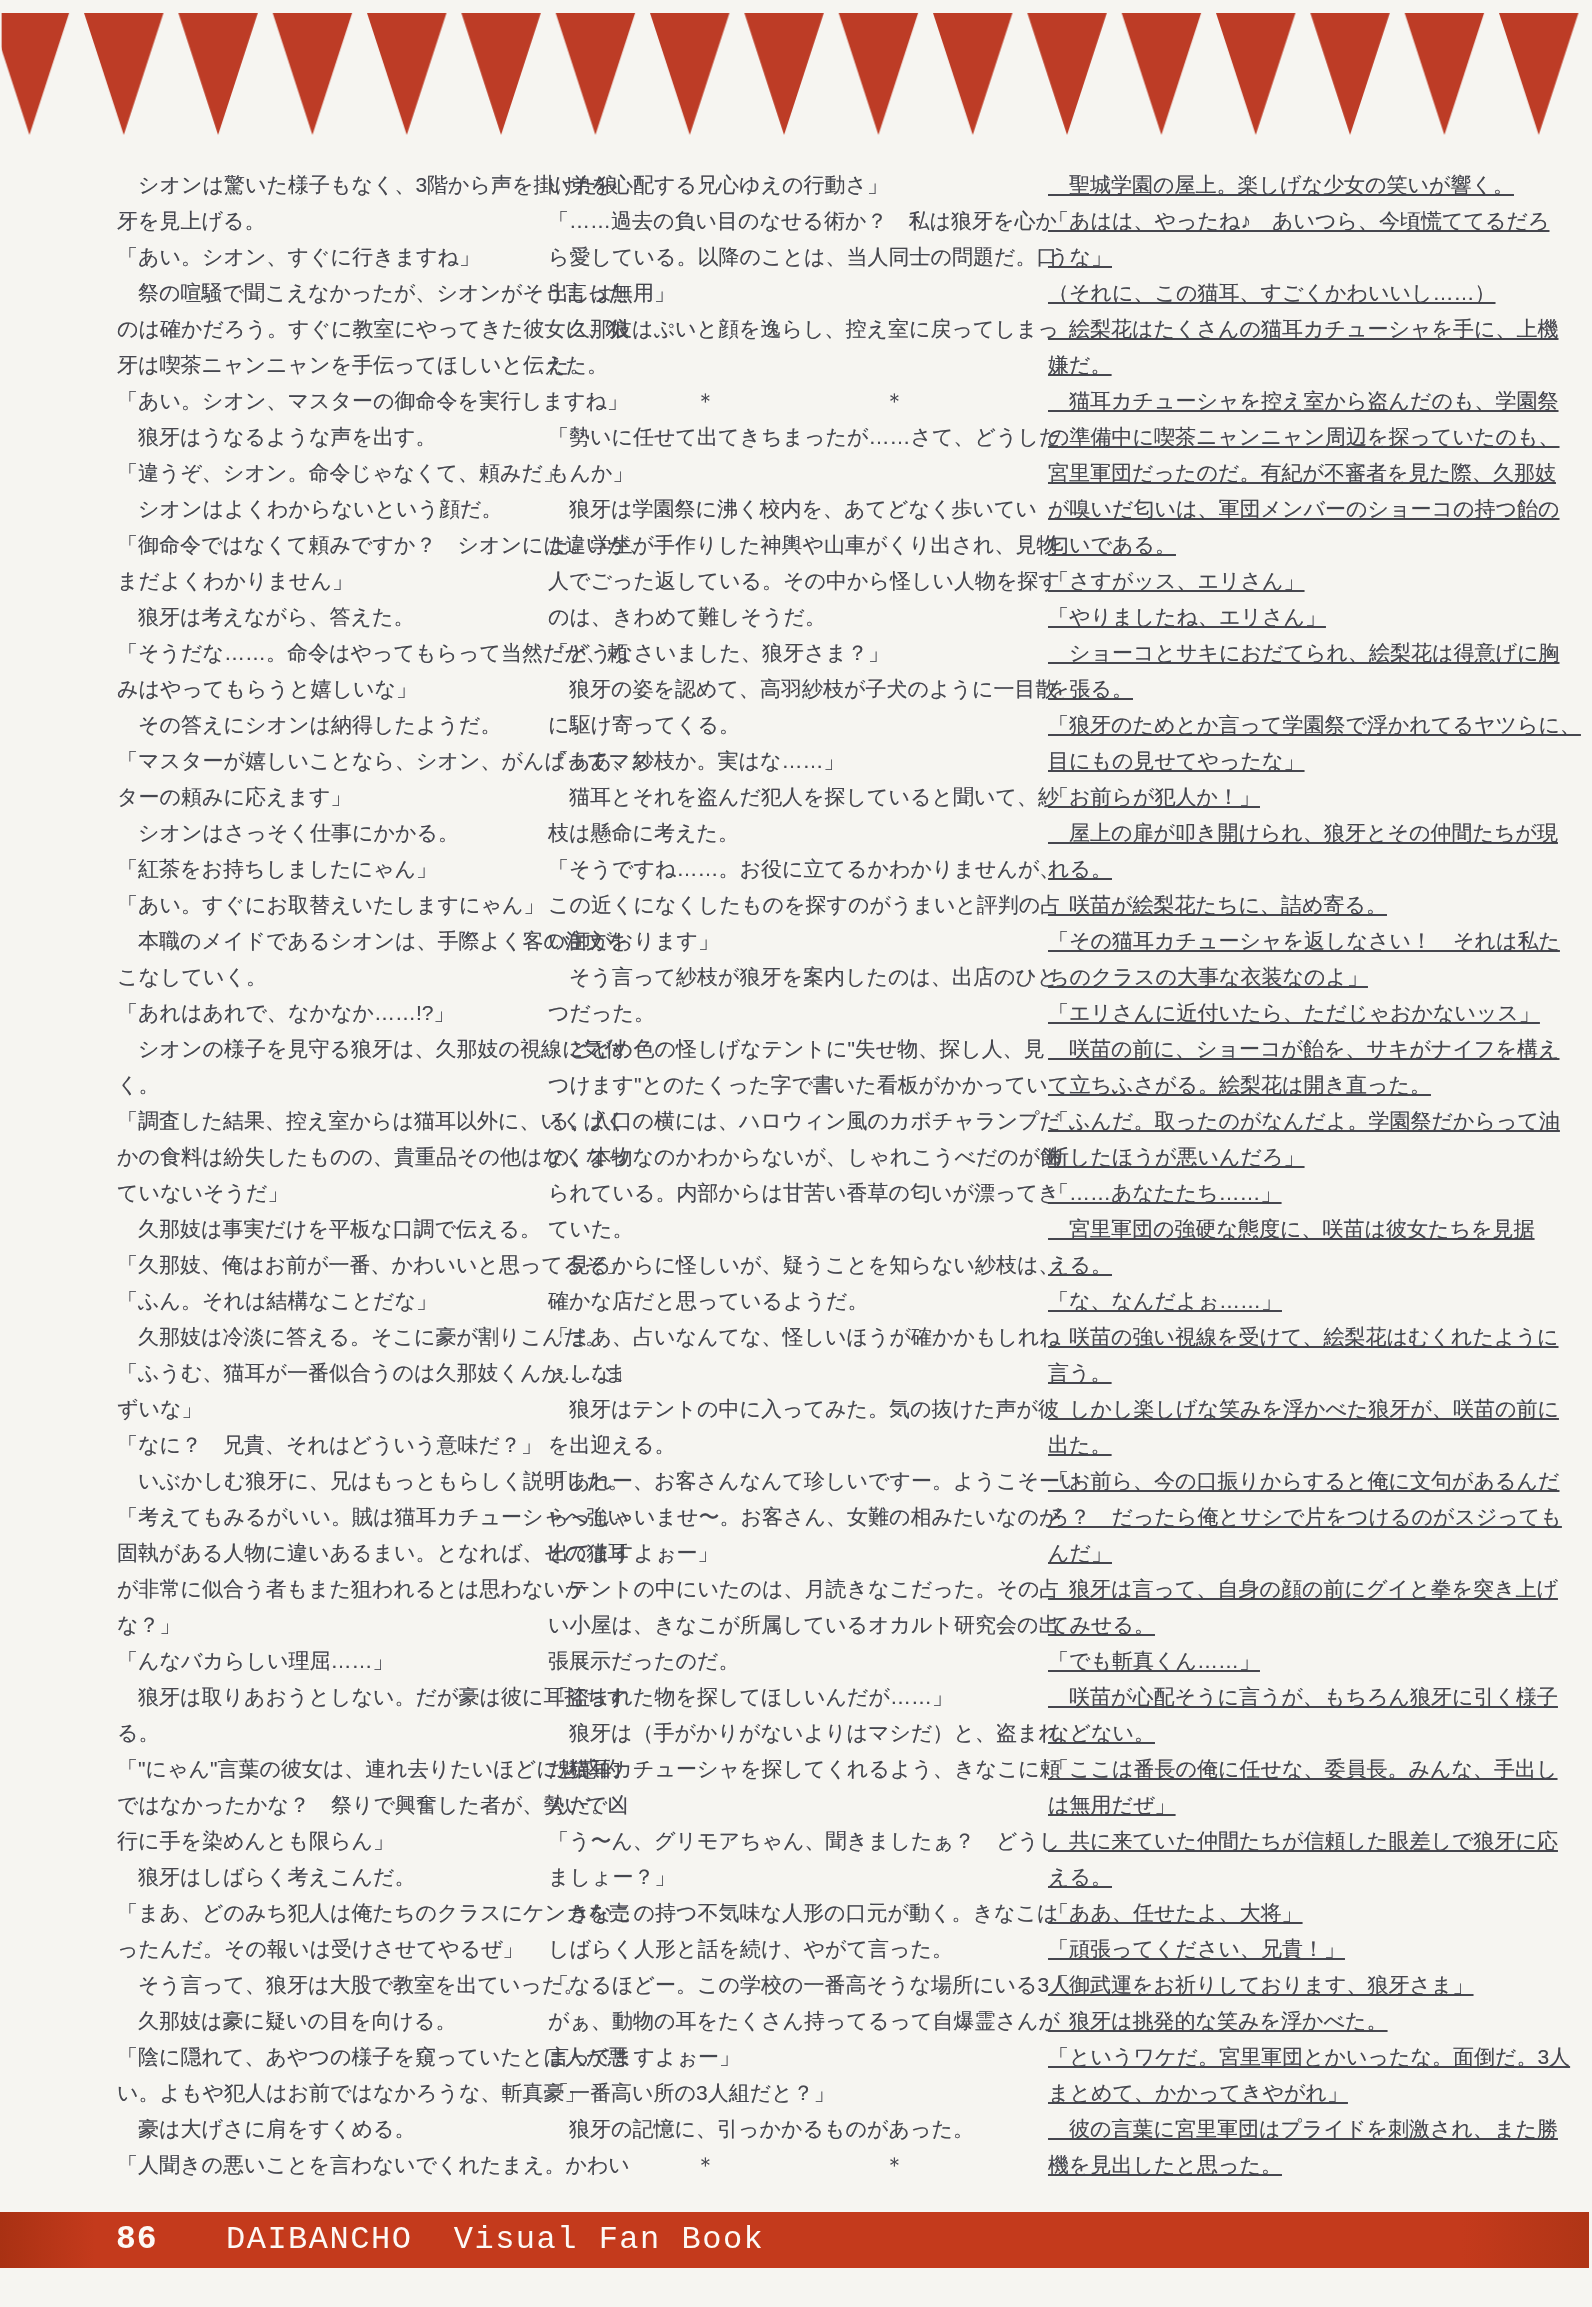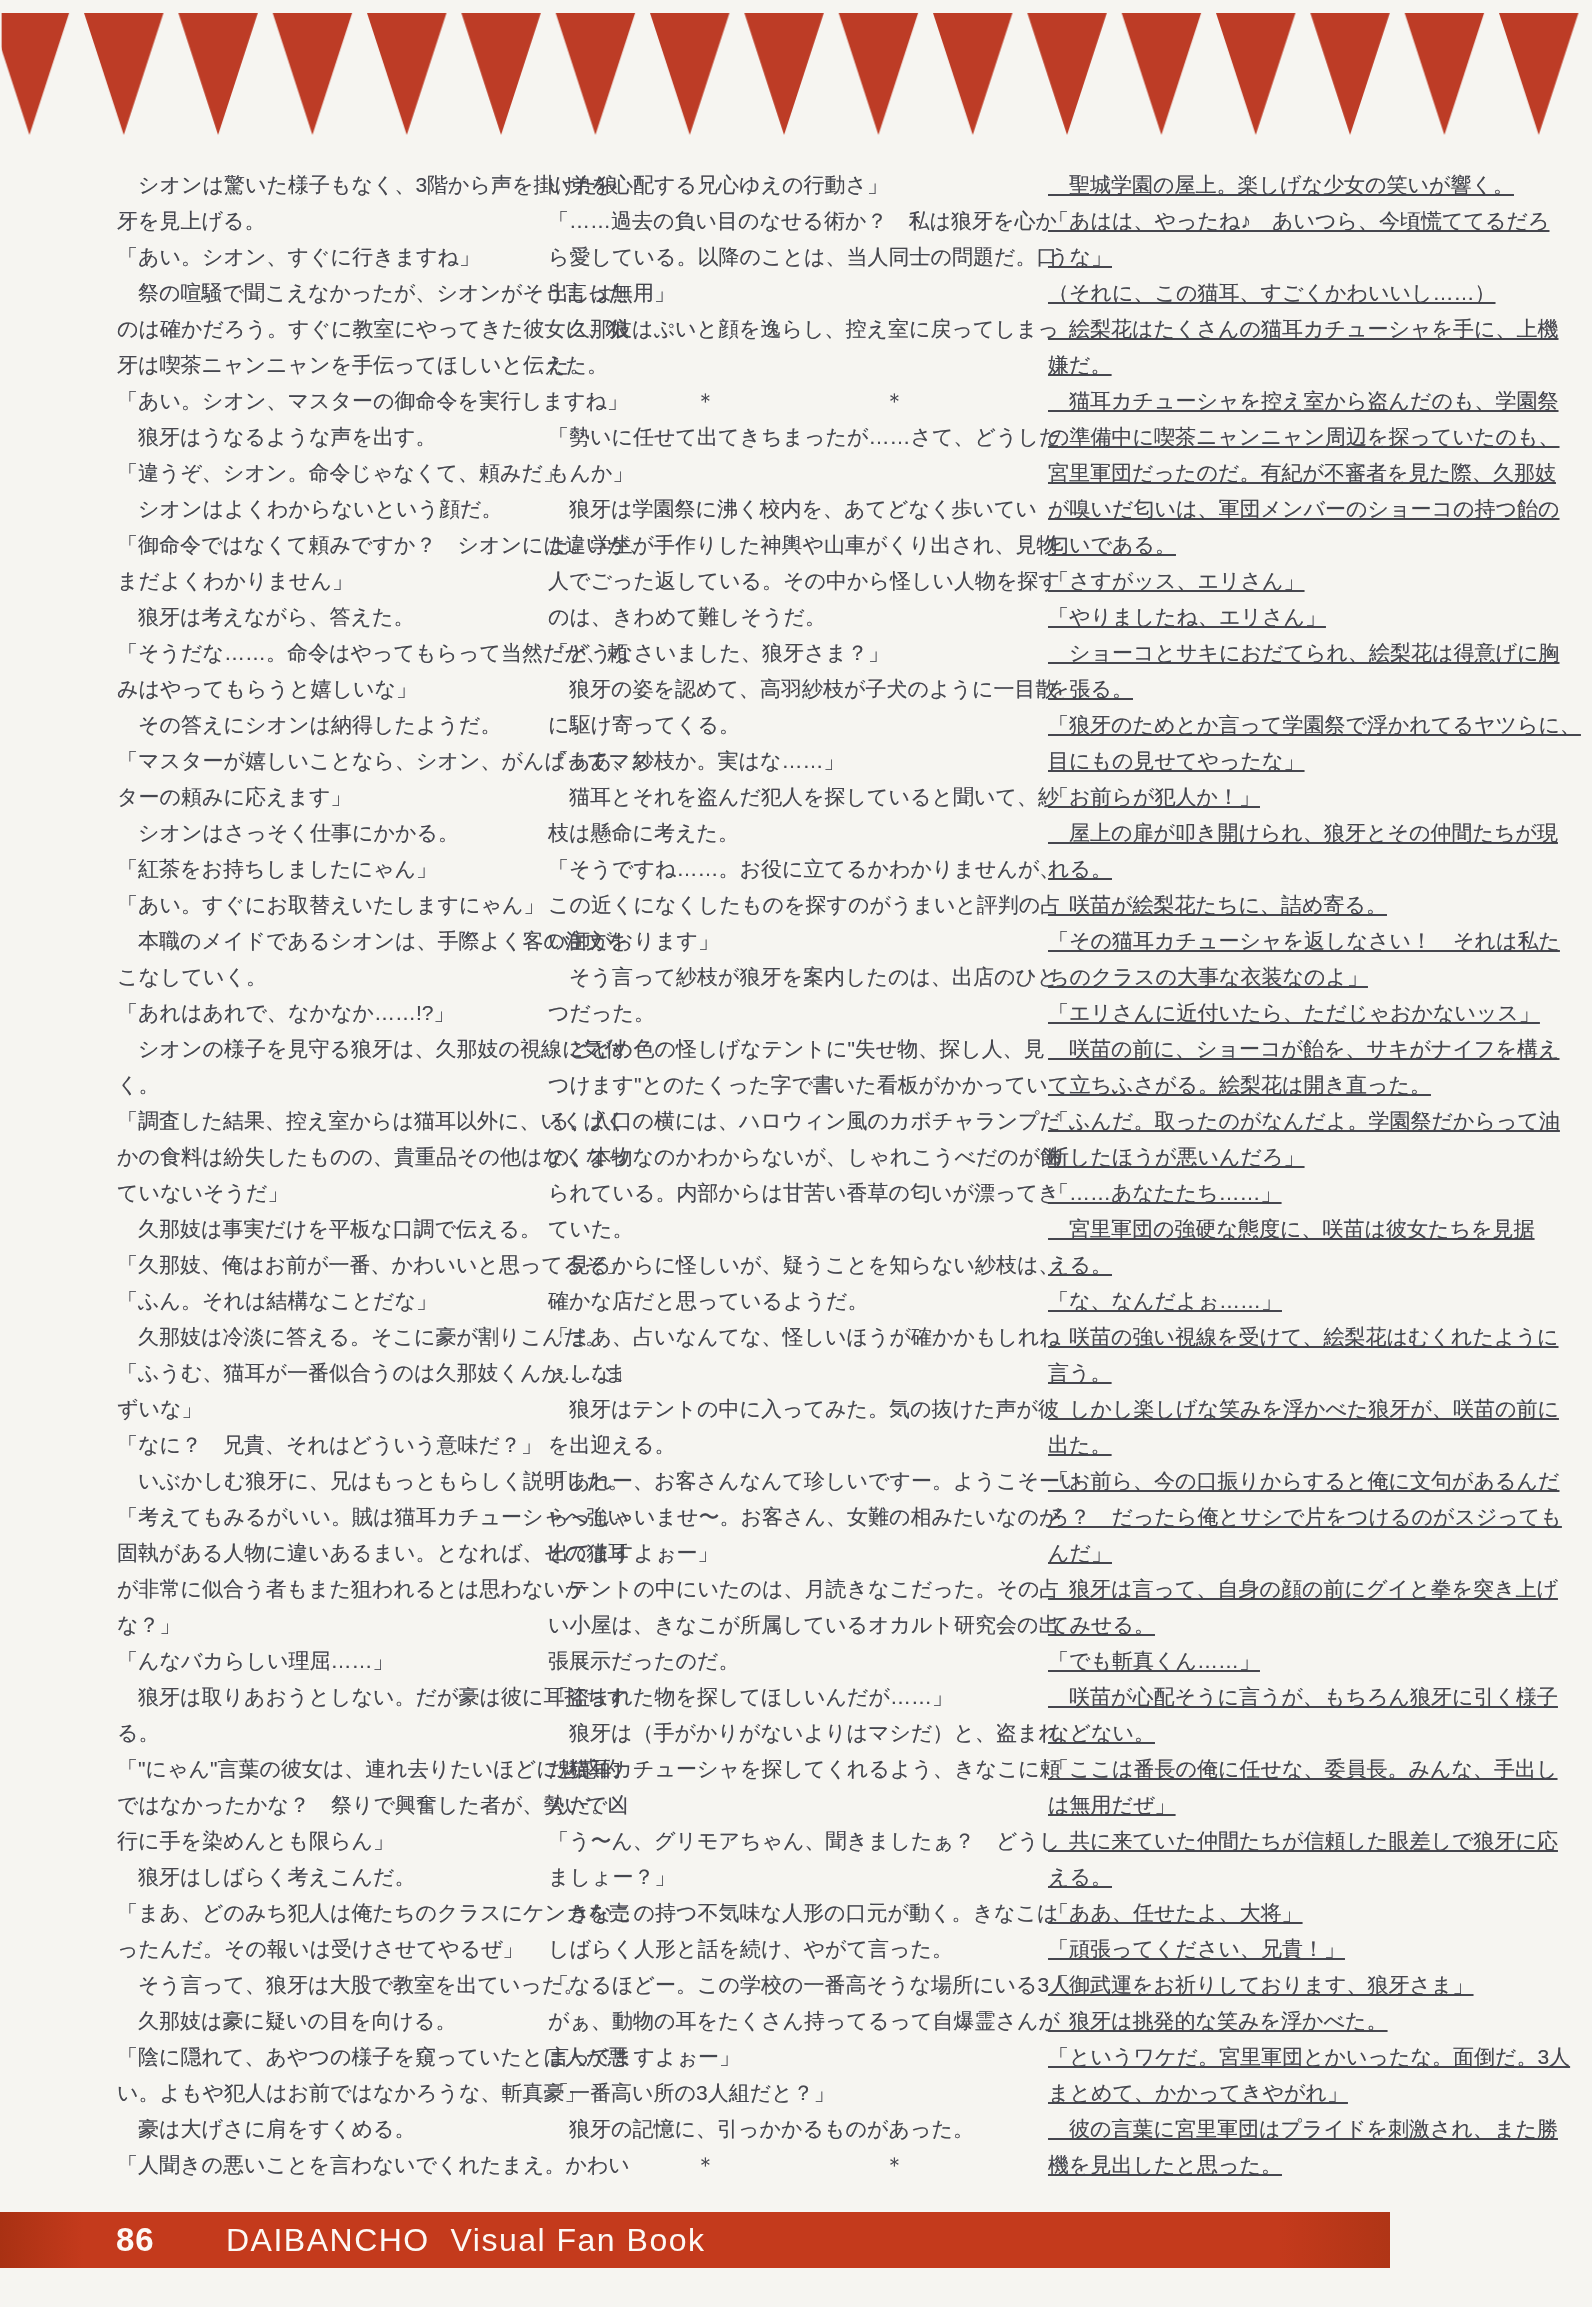--- a/index.html
+++ b/index.html
@@ -30,23 +30,24 @@
     letter-spacing:0px;
     text-shadow:0 0 0.6px rgba(70,70,80,0.45);
     overflow:visible;
   }
   .col-1{left:117px;}
   .col-2{left:548px;}
   .col-3{left:1048px;text-decoration:underline;}
   .footer-bar{
     position:absolute;
     left:0;top:2212px;
-    width:1390px;height:56px;
+    width:1589px;height:56px;
     background:linear-gradient(90deg,#a93113 0%,var(--footer_red) 6%,var(--footer_red) 92%,#b03516 100%);
     color:#fdf9f5;
+    font-family:Liberation Mono, monospace;
   }
   .page-number{
     position:absolute;
     left:116px;top:0;
     line-height:56px;
     font-size:33px;
     font-weight:bold;
     letter-spacing:1px;
   }
   .book-title{

